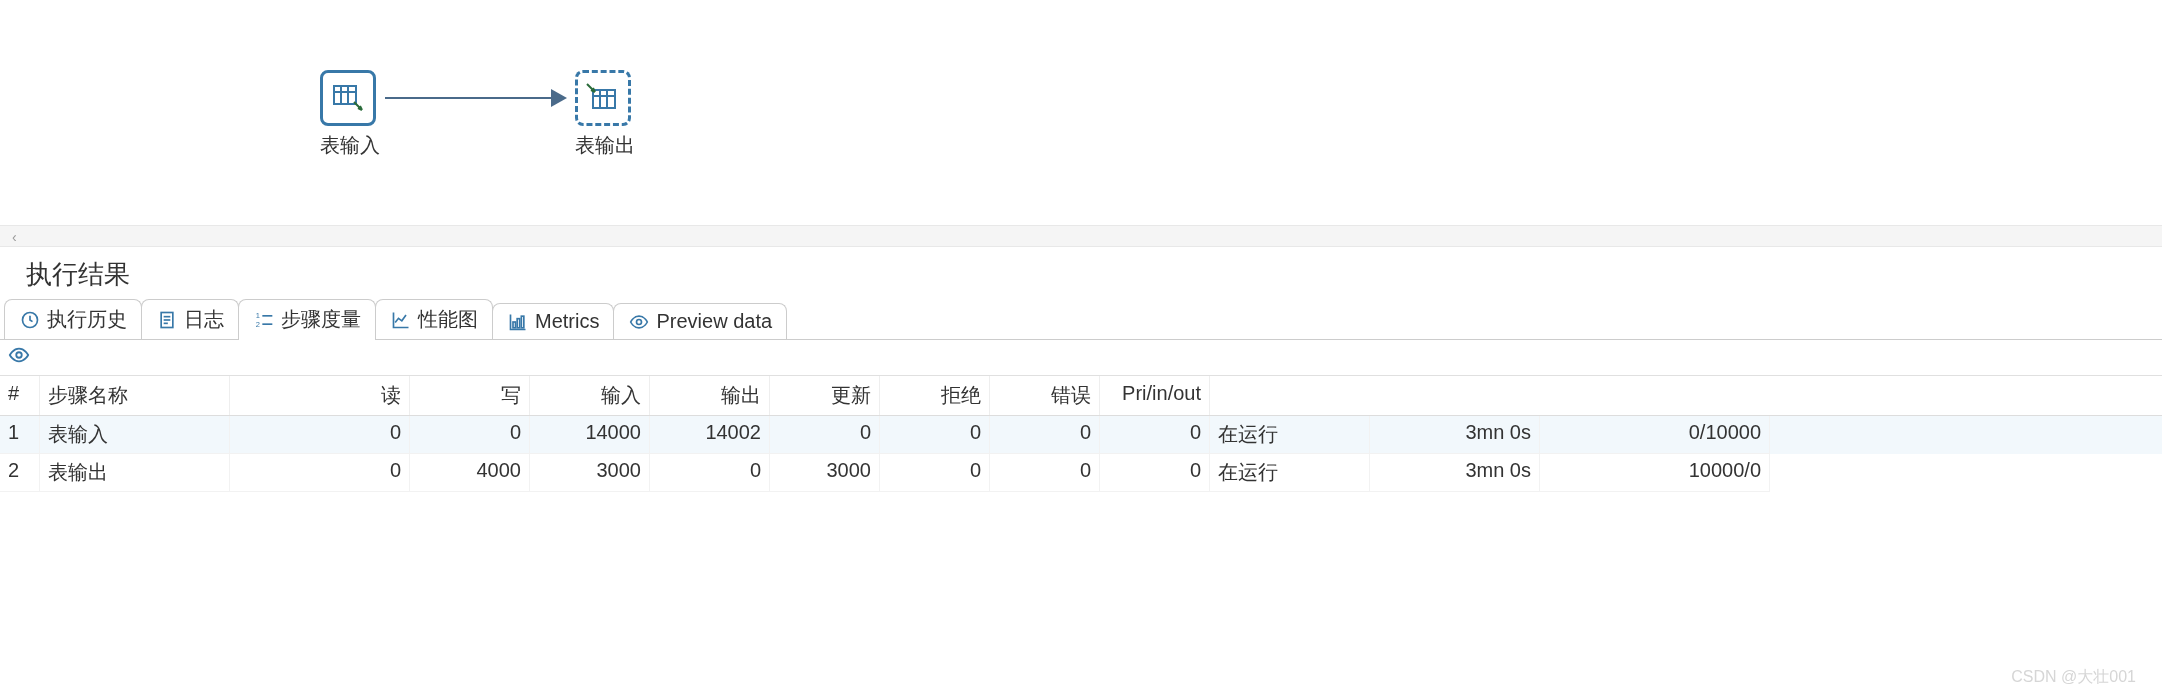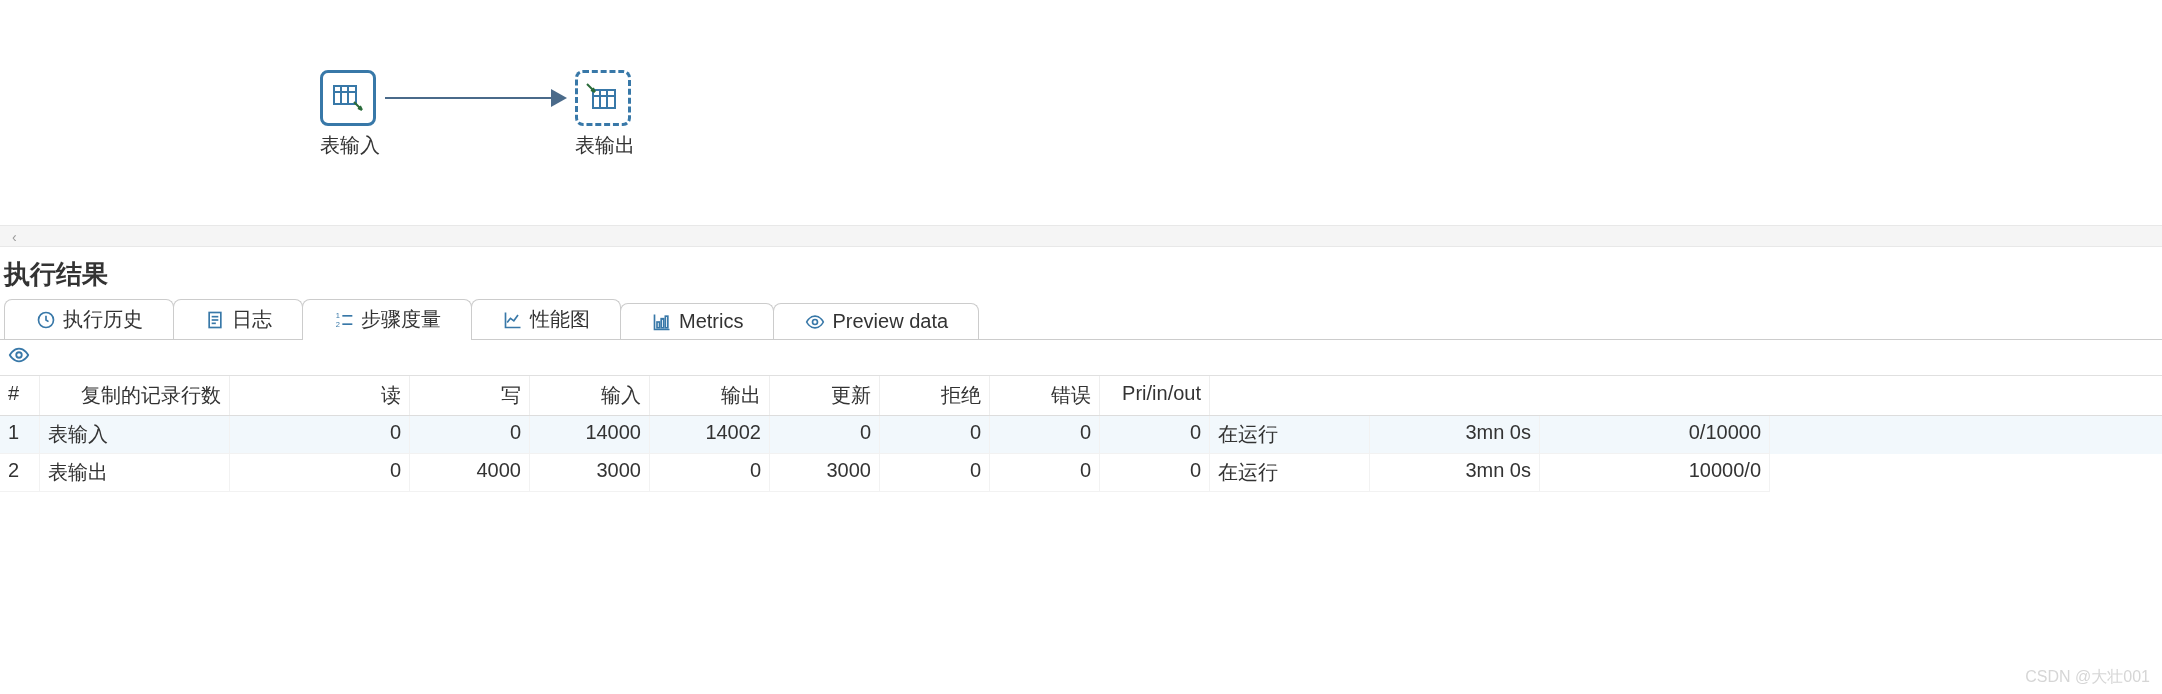--- a/index.html
+++ b/index.html
@@ -8,43 +8,43 @@
 .canvas-area { height: 225px; position: relative; background: #fff; }
 .node { position: absolute; text-align: center; }
 .node-icon { width: 56px; height: 56px; border: 3px solid #3878a8; border-radius: 8px; background: #fff; display: flex; align-items: center; justify-content: center; margin-bottom: 6px; }
 .node-icon.selected { border: 3px dashed #3878a8; }
 .node-label { font-size: 20px; color: #333; }
 .arrow { position: absolute; top: 97px; left: 385px; width: 180px; height: 2px; background: #4a6a8a; }
 .arrow::after { content: ''; position: absolute; right: -2px; top: -8px; border-left: 16px solid #4a6a8a; border-top: 9px solid transparent; border-bottom: 9px solid transparent; }
 
 .scroll-hint { height: 22px; background: #f5f5f5; border-top: 1px solid #e8e8e8; border-bottom: 1px solid #e8e8e8; padding-left: 12px; color: #999; font-size: 14px; line-height: 22px; }
 
-.section-title { font-size: 26px; font-weight: bold; padding: 10px 4px 8px; }
+.section-title { font-size: 26px; font-weight: normal; padding: 10px 26px 8px; }
 
 .tabs { display: flex; border-bottom: 1px solid #ccc; padding-left: 4px; height: 40px; align-items: flex-end; }
-.tab { display: flex; align-items: center; gap: 6px; padding: 6px 30px; border: 1px solid #ccc; border-bottom: none; border-radius: 8px 8px 0 0; background: #fff; margin-right: -1px; cursor: pointer; font-size: 20px; position: relative; }
+.tab { display: flex; align-items: center; gap: 6px; padding: 6px 14px; border: 1px solid #ccc; border-bottom: none; border-radius: 8px 8px 0 0; background: #fff; margin-right: -1px; cursor: pointer; font-size: 20px; position: relative; }
 .tab.active { background: #fff; z-index: 2; }
 .tab.active::after { content:''; position:absolute; left:0; right:0; bottom:-1px; height:2px; background:#fff; }
 .tab-icon { width: 22px; height: 22px; display: inline-flex; align-items: center; justify-content: center; }
 
 .eye-bar { padding: 4px 8px; border-bottom: 1px solid #e0e0e0; }
 .eye-bar svg { width: 22px; height: 22px; }
 
 .grid { width: 100%; }
 .grid-header, .grid-row { display: grid; grid-template-columns: 40px 190px 180px 120px 120px 120px 110px 110px 110px 110px 160px 170px 230px 190px; }
 .grid-header { border-bottom: 1px solid #ddd; }
 .grid-header .cell { font-size: 20px; padding: 6px 8px; border-right: 1px solid #eee; white-space: nowrap; }
 .grid-row .cell { font-size: 20px; padding: 5px 8px; border-right: 1px solid #f2f2f2; border-bottom: 1px solid #f2f2f2; white-space: nowrap; }
 .grid-row:nth-child(odd) { background: #f2f8fc; }
 .r { text-align: right; }
 .l { text-align: left; }
 
 .table-svg { stroke: #3878a8; stroke-width: 2; fill: none; }
 
-.watermark { position: absolute; right: 12px; bottom: 6px; color: #d6d6d6; font-size: 16px; }
+.watermark { position: absolute; right: 26px; bottom: 6px; color: #d6d6d6; font-size: 16px; }
 </style>
 </head>
 <body>
 
 <div class="canvas-area">
   <div class="node" style="left:320px; top:70px;">
     <div class="node-icon">
       <svg width="40" height="40" viewBox="0 0 40 40" class="table-svg">
         <rect x="6" y="8" width="22" height="18"></rect>
         <line x1="6" y1="14" x2="28" y2="14"></line>
@@ -140,21 +140,21 @@
 <div class="eye-bar">
   <svg viewBox="0 0 24 24" fill="none" stroke="#3878a8" stroke-width="2">
       <path d="M2 12s3.5-7 10-7 10 7 10 7-3.5 7-10 7-10-7-10-7z"></path>
       <circle cx="12" cy="12" r="3"></circle>
     </svg>
 </div>
 
 <div class="grid">
   <div class="grid-header">
     <div class="cell l">#</div>
-    <div class="cell r">复制的记录行数</div>
+    <div class="cell l">步骤名称</div>
     <div class="cell r">读</div>
     <div class="cell r">写</div>
     <div class="cell r">输入</div>
     <div class="cell r">输出</div>
     <div class="cell r">更新</div>
     <div class="cell r">拒绝</div>
     <div class="cell r">错误</div>
     <div class="cell r">Pri/in/out</div>
   </div>
   <div id="grid-body">

